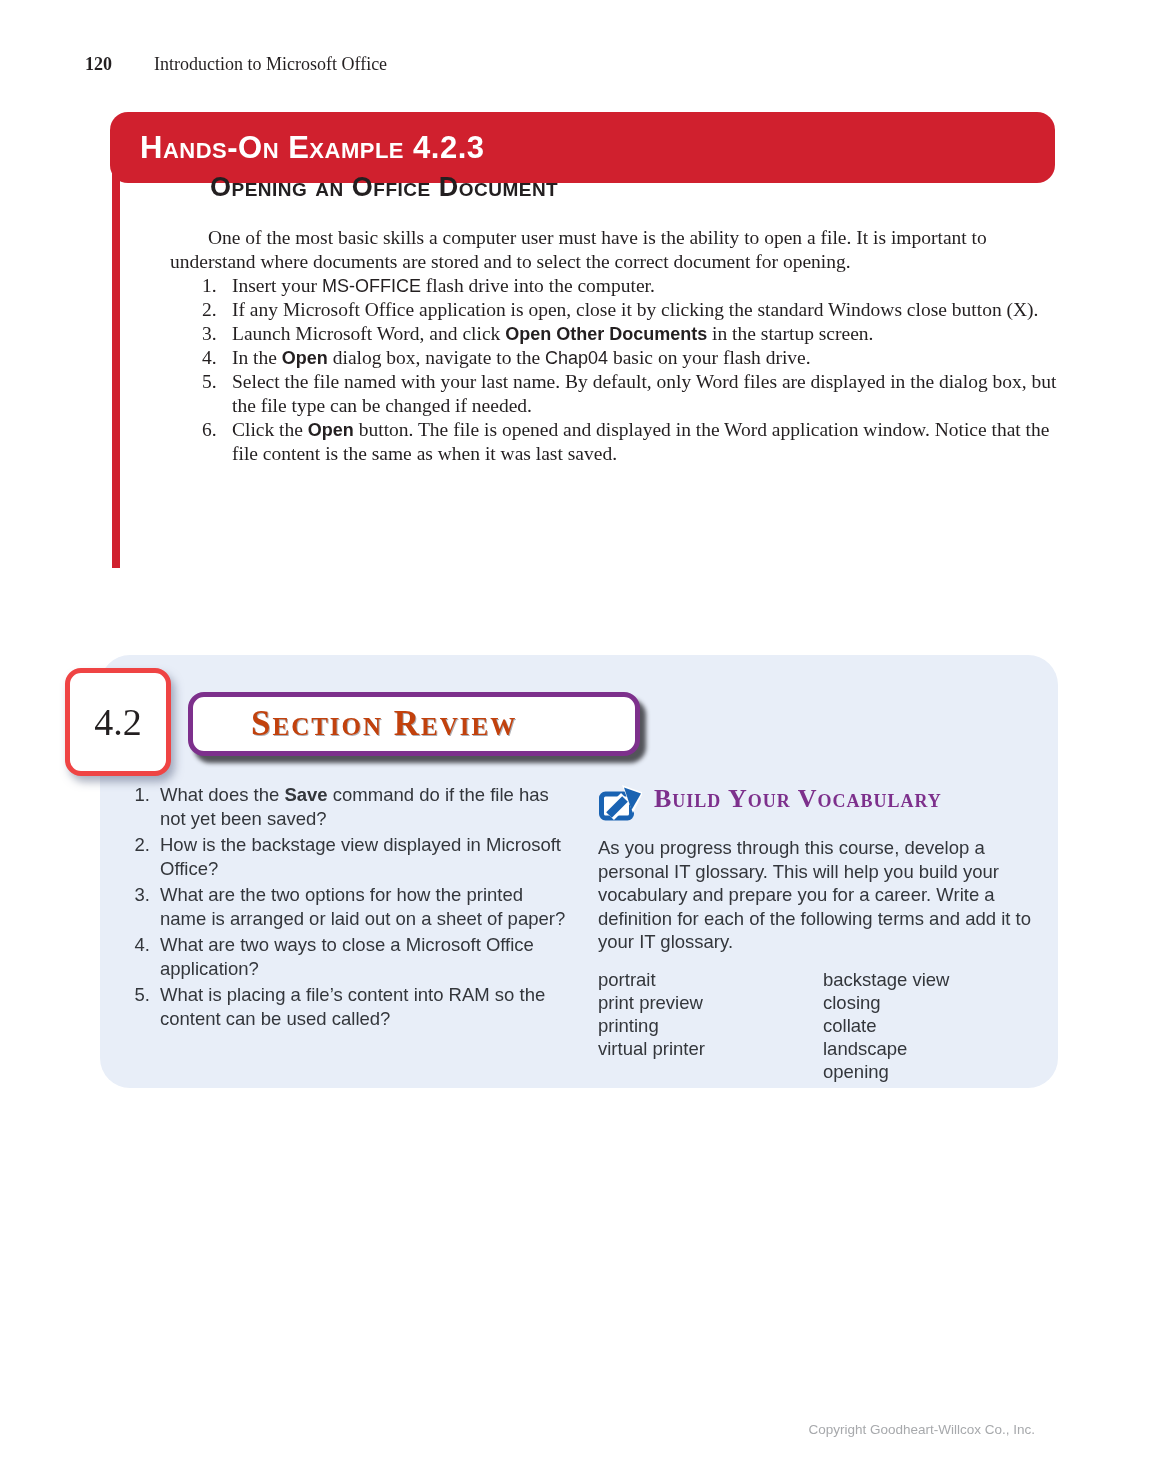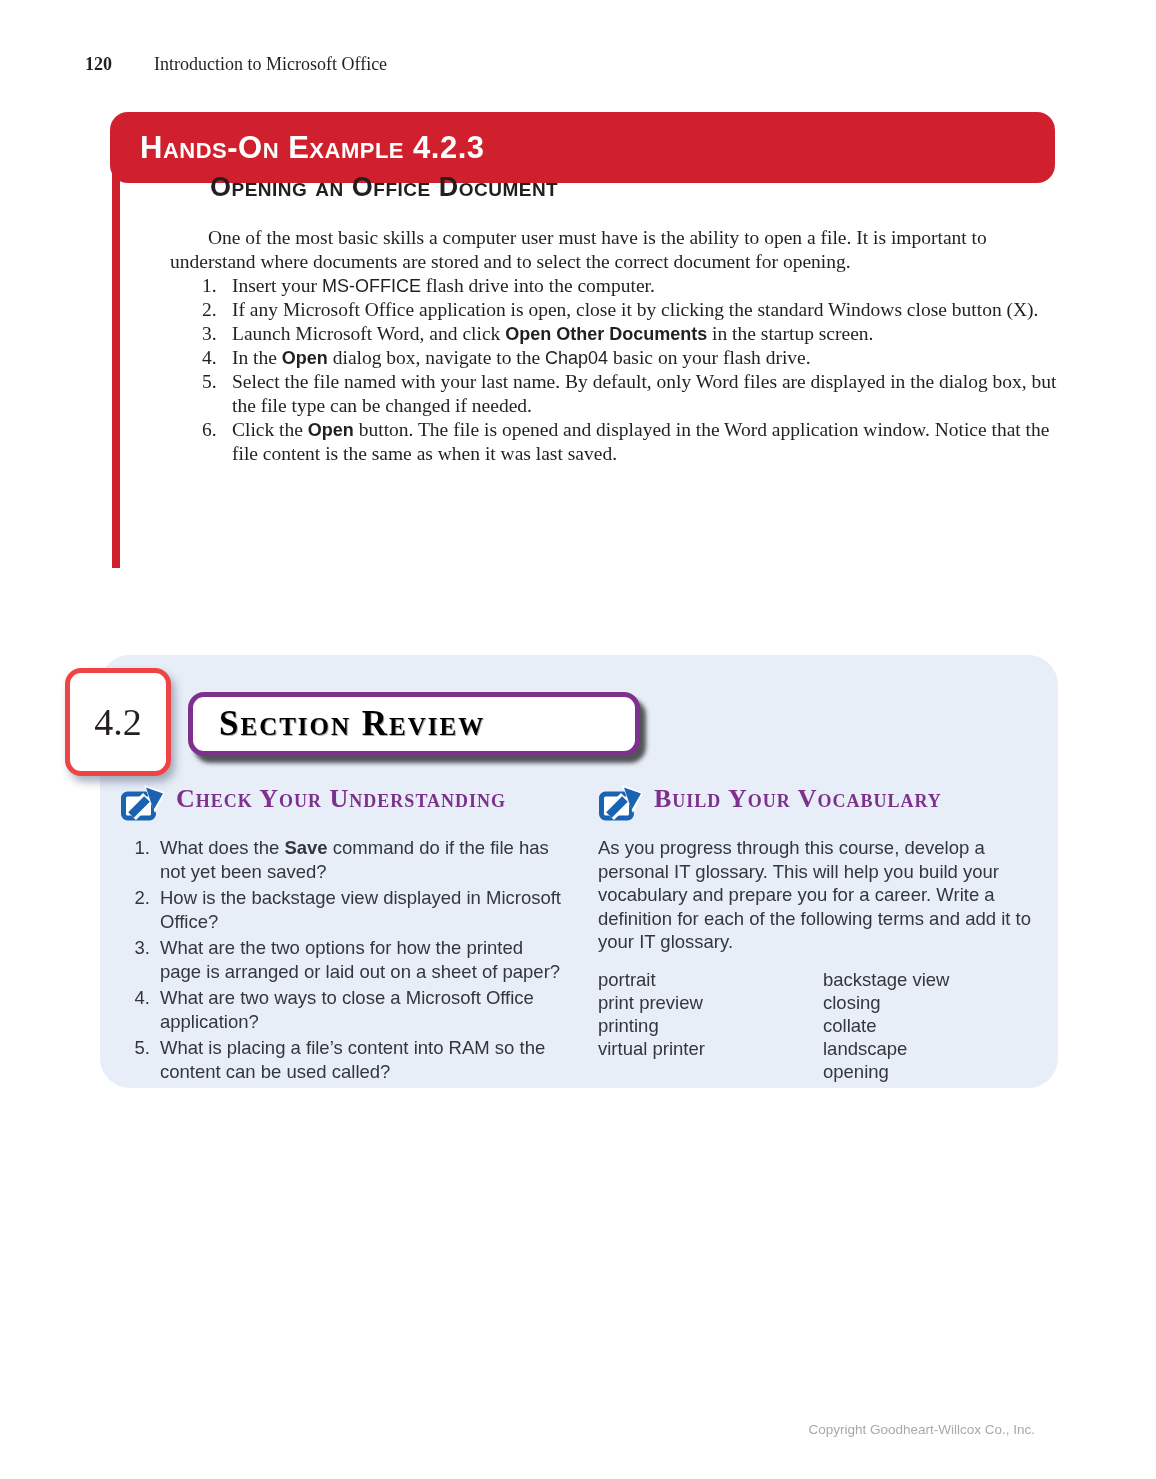--- a/index.html
+++ b/index.html
@@ -56,21 +56,21 @@
   }
   .sr-titlebox {
     position:absolute; top:37px; left:88px; width:452px; height:64px;
     background:#ffffff; border:5px solid #7d308c; border-radius:16px;
     box-shadow:6px 7px 4px rgba(45,45,50,.8);
     display:flex; align-items:center; padding-left:26px;
   }
   .sr-title {
     font-family:"Liberation Serif", serif; font-weight:bold;
     font-variant:small-caps; letter-spacing:2px;
-    font-size:35px; color:#000000; text-shadow:1px 1px 0 rgba(120,120,130,.6);
+    font-size:35px; color:#c2410c; text-shadow:1px 1px 0 rgba(120,120,130,.6);margin-left:32px;
   }
   .cols { position:absolute; top:128px; left:20px; right:14px; display:flex; gap:30px; }
   .col-left  { width:448px; }
   .col-right { width:446px; }
   .col-head { display:flex; align-items:flex-start; gap:12px; margin-bottom:10px; }
   .col-head .hicon { flex:0 0 auto; margin-top:2px; }
   .col-head .hlabel {
     font-family:"Liberation Serif", serif; font-weight:bold;
     font-variant:small-caps; letter-spacing:1px;
     font-size:26px; color:#7d308c; line-height:1.2;
@@ -125,36 +125,24 @@
       <span>4.2</span>
     </div>
 
     <div class="sr-titlebox">
       <span class="sr-title">Section Review</span>
     </div>
 
     <div class="cols">
 
       <div class="col-left">
-        <div class="col-head">
-          <span class="hicon">
-            <svg width="44" height="37" viewBox="0 0 44 37">
-              <rect x="3.5" y="9" width="30" height="24" rx="4" fill="#ffffff" stroke="#1a63b2" stroke-width="5"></rect>
-              <line x1="11" y1="30" x2="28" y2="13" stroke="#ffffff" stroke-width="14"></line>
-              <polygon points="24,0 45,7.5 35,28" fill="#ffffff"></polygon>
-              <line x1="11" y1="30" x2="27" y2="14" stroke="#1a63b2" stroke-width="8"></line>
-              <polygon points="26,2.5 43,8.5 33.5,25" fill="#1a63b2"></polygon>
-            </svg>
-          </span>
-          <span class="hlabel">Check Your Understanding</span>
-        </div>
         <ol class="qs">
             <li><span>What does the </span><span class="seg-b">Save</span><span> command do if the file has not yet been saved?</span></li>
             <li><span>How is the backstage view displayed in Microsoft Office?</span></li>
-            <li><span>What are the two options for how the printed page is arranged or laid out on a sheet of paper?</span></li>
+            <li><span>What are the two options for how the printed name is arranged or laid out on a sheet of paper?</span></li>
             <li><span>What are two ways to close a Microsoft Office application?</span></li>
             <li><span>What is placing a file’s content into RAM so the content can be used called?</span></li>
           </ol>
       </div>
 
       <div class="col-right">
         <div class="col-head">
           <span class="hicon">
             <svg width="44" height="37" viewBox="0 0 44 37">
               <rect x="3.5" y="9" width="30" height="24" rx="4" fill="#ffffff" stroke="#1a63b2" stroke-width="5"></rect>

